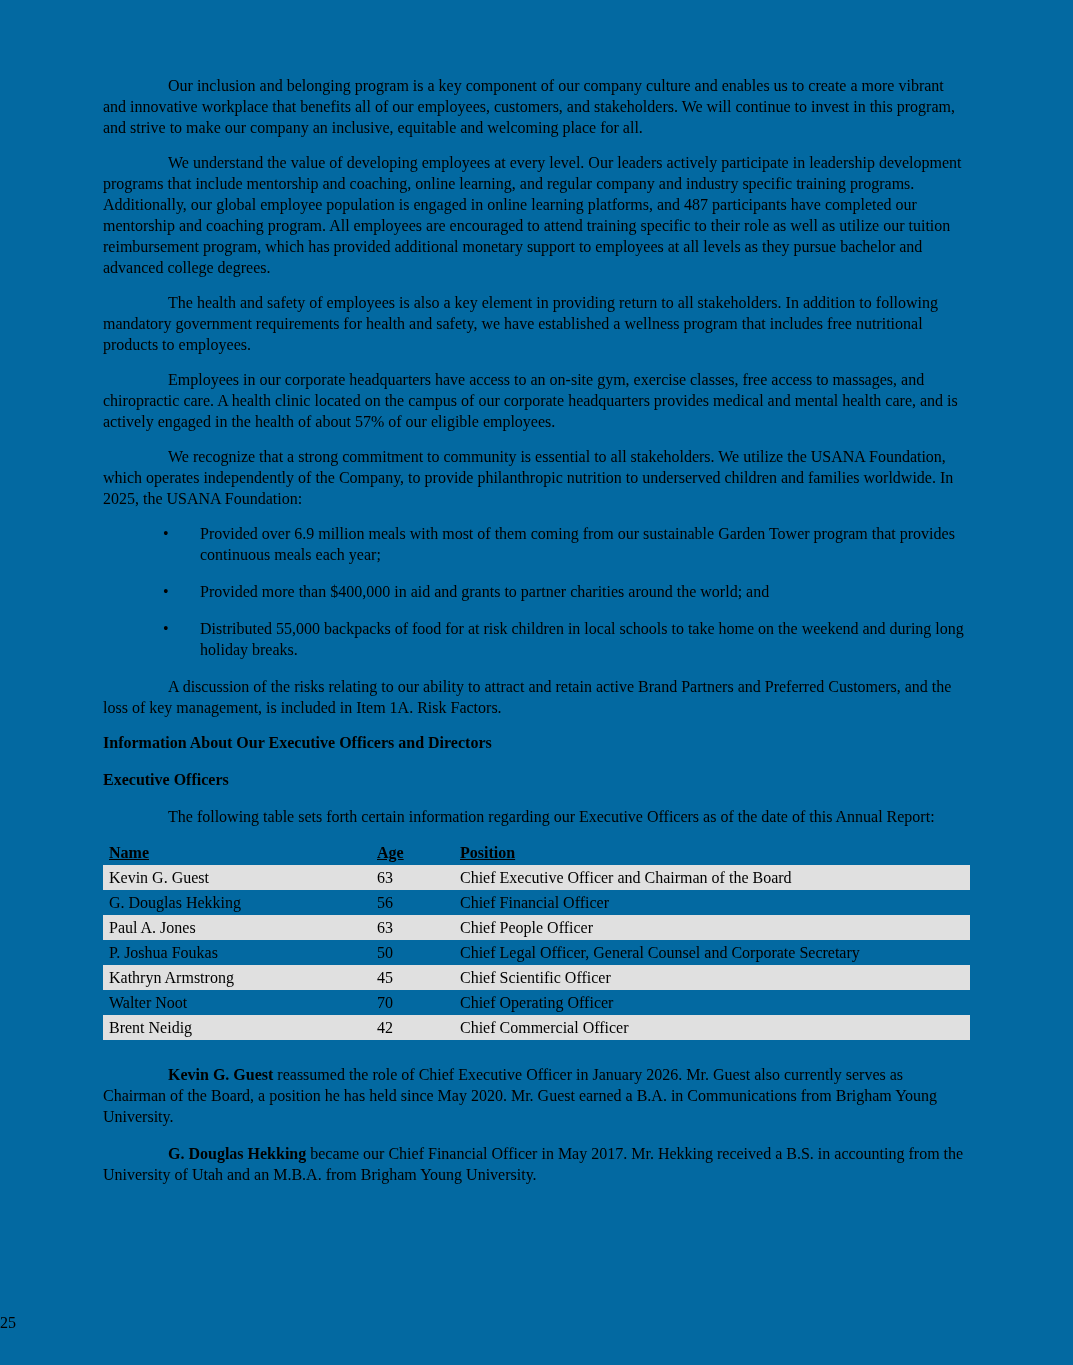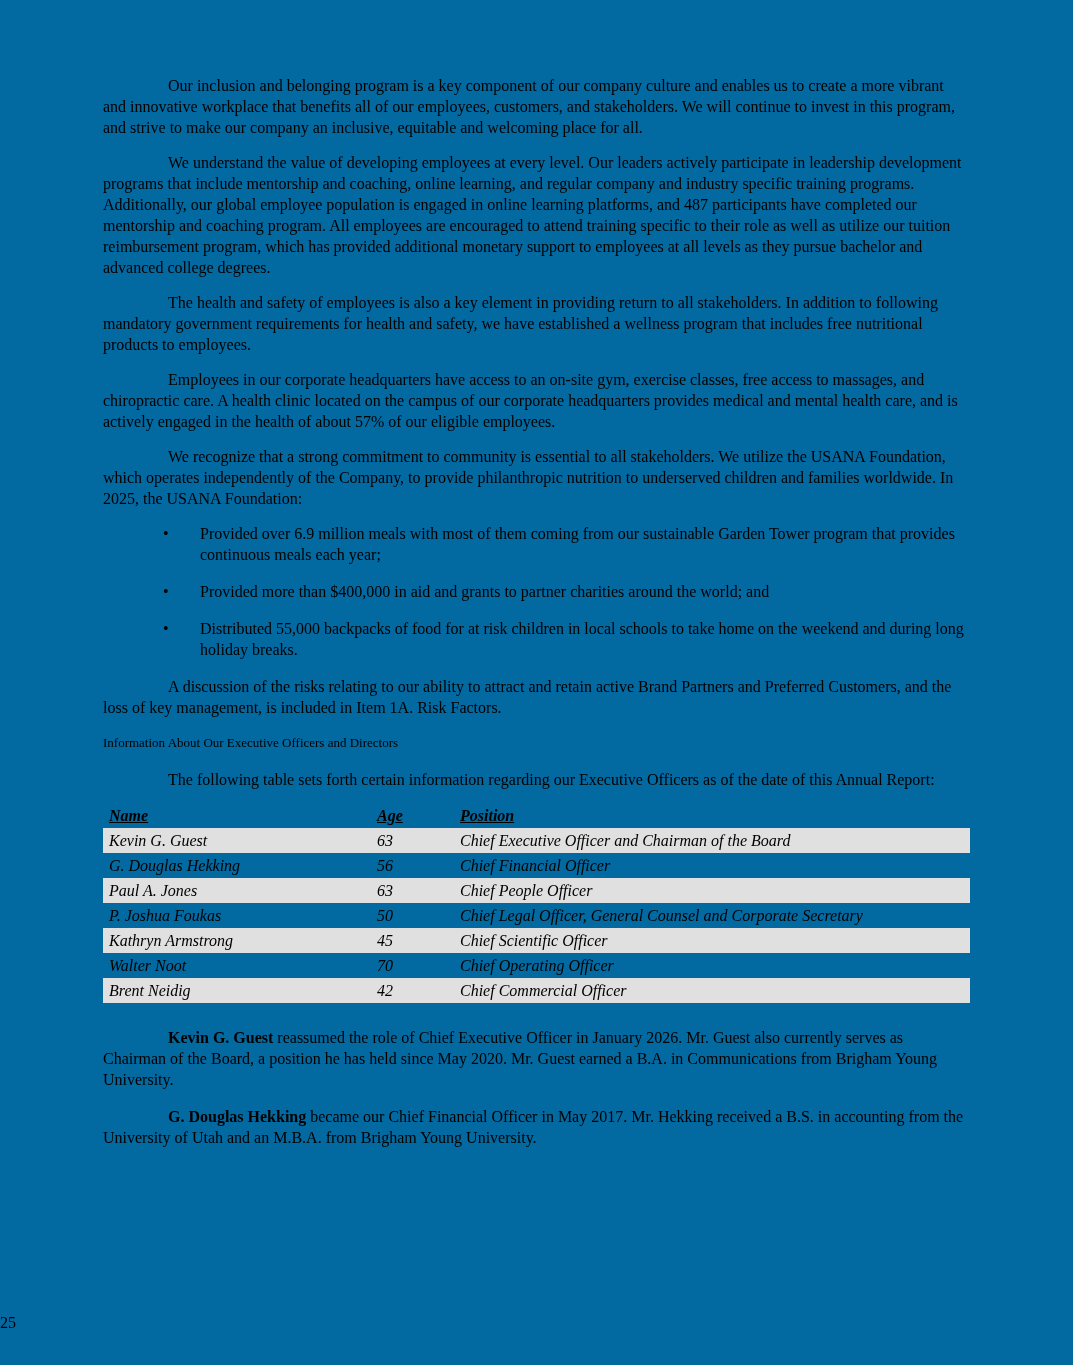--- a/index.html
+++ b/index.html
@@ -37,29 +37,28 @@
     padding-left: 60px;
   }
   .bullet-marker {
     width: 37px;
     flex: 0 0 37px;
   }
   .bullet-text {
     flex: 1;
   }
   h3.doc-heading {
-    font-size: 13px;
+    font-size: 16px;
     line-height: 21px;
-    font-weight: normal;
+    font-weight: bold;
     margin: 0 0 16px 0;
   }
   .exec-table {
     margin: 8px 0 0 0;
     width: 867px;
-    font-style: italic;
   }
   .t-row {
     display: flex;
     align-items: center;
     min-height: 25px;
   }
   .t-header {
     min-height: 22px;
     align-items: flex-end;
     padding-bottom: 2px;
@@ -130,20 +129,21 @@
       <div class="bullet-item">
         <span class="bullet-marker">•</span>
         <span class="bullet-text">Distributed 55,000 backpacks of food for at risk children in local schools to take home on the weekend and during long holiday breaks.</span>
       </div>
     </div>
 
     <p class="body-para"><span>A discussion of the risks relating to our ability to attract and retain active Brand Partners and Preferred Customers, and the loss of key management, is included in </span><span class="italic">Item 1A. Risk Factors</span><span>.</span></p>
 
     <h3 class="doc-heading">Information About Our Executive Officers and Directors</h3>
 
+    <h3 class="doc-heading">Executive Officers</h3>
 
     <p class="body-para">The following table sets forth certain information regarding our Executive Officers as of the date of this Annual Report:</p>
 
     <div class="exec-table">
       <div class="t-row t-header">
         <div class="cell cell-name"><span>Name</span></div>
         <div class="cell cell-age"><span>Age</span></div>
         <div class="cell cell-position"><span>Position</span></div>
       </div>
 

